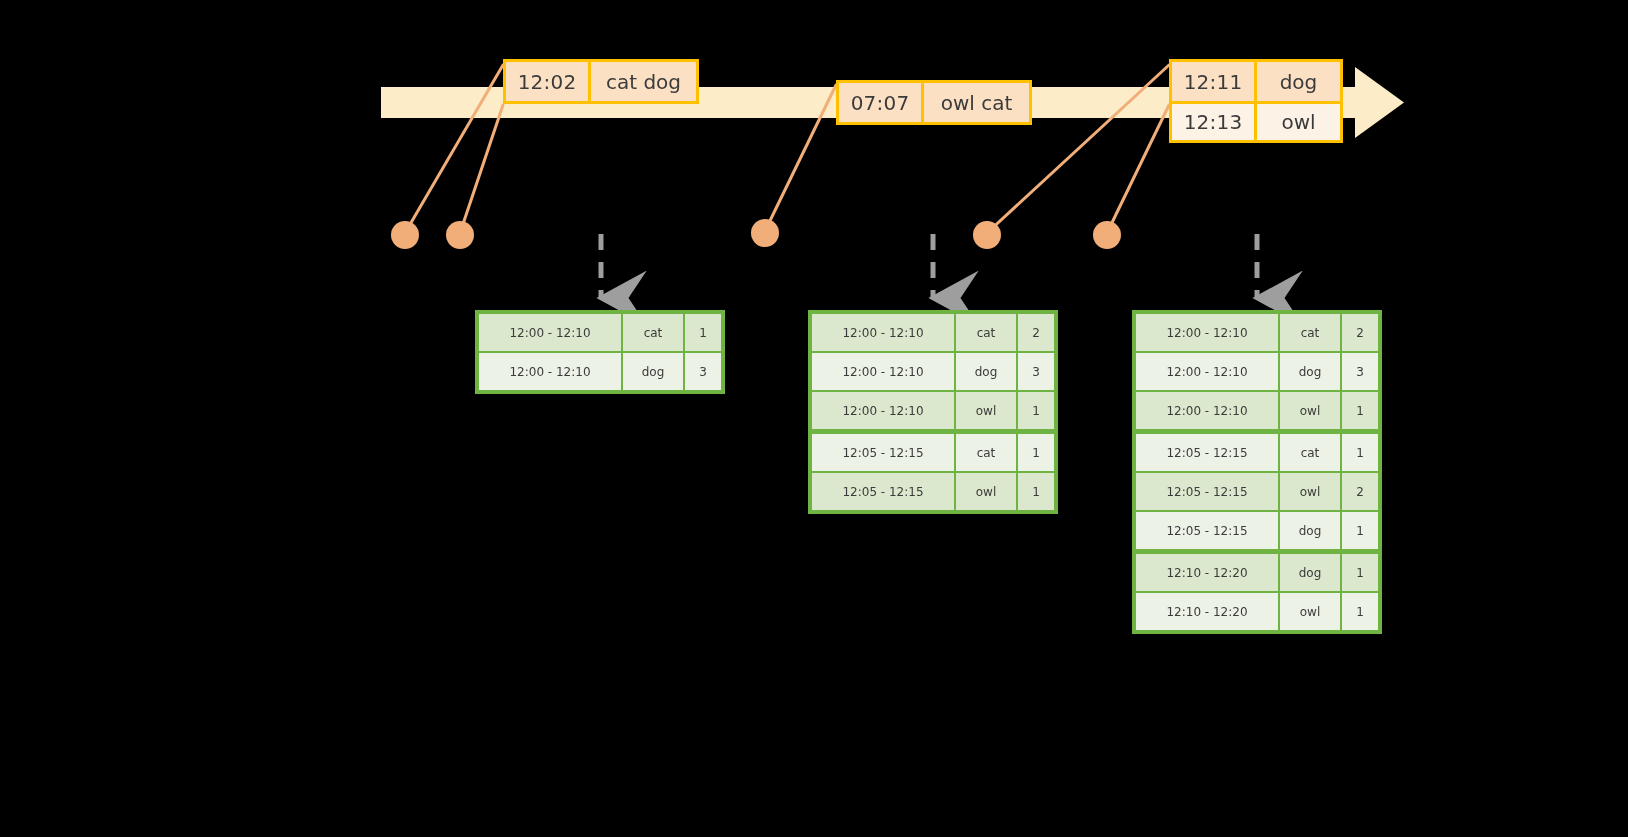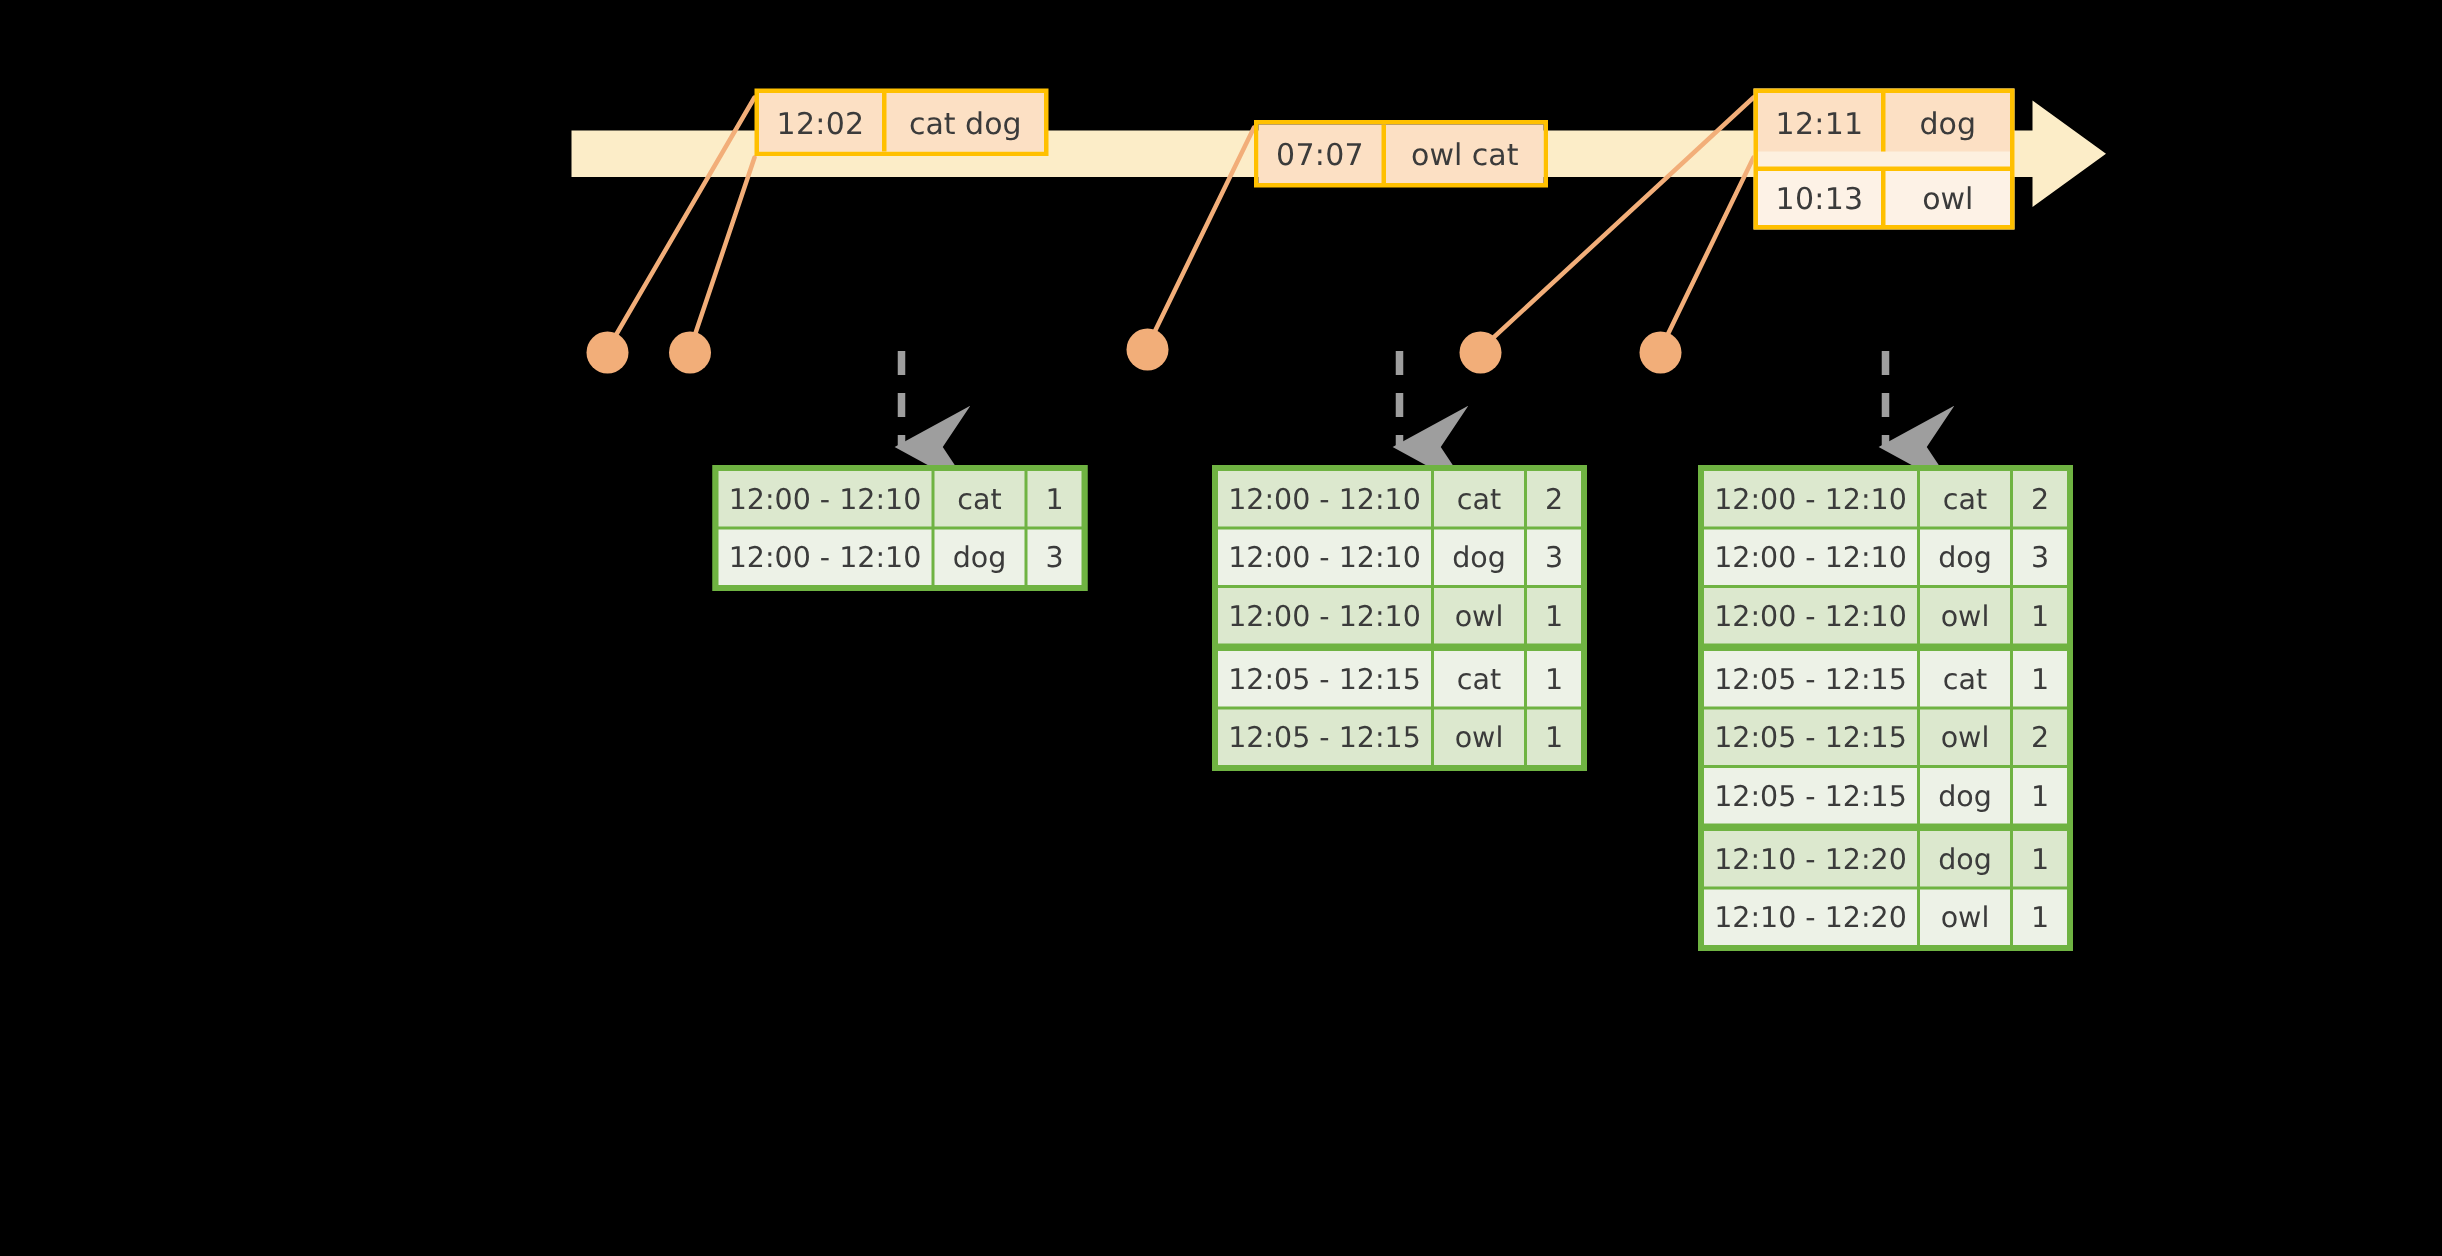--- a/index.html
+++ b/index.html
@@ -87,21 +87,21 @@
     margin-bottom: 2px;
   }
   .rt-row:last-child { margin-bottom: 0; }
   .rt-row.shade .rt-cell { background: #DCE8CE; }
   .rt-row.plain .rt-cell { background: #EDF2E7; }
   .rt-row.grp-end { margin-bottom: 5px; }
   .rt-cell {
     display: flex;
     align-items: center;
     justify-content: center;
-    font-size: 19px;
+    font-size: 12px;
     color: #3B3B3B;
     box-sizing: border-box;
     margin-right: 2px;
     white-space: nowrap;
   }
   .rt-cell:last-child { margin-right: 0; }
   .rt-window { width: 142px; }
   .rt-key    { width: 60px; }
   .rt-count  { width: 36px; }
 </style>
@@ -151,27 +151,27 @@
     </div>
   </div>
 
   <div class="event-box" style="left:836px; top:79px; width:196px;">
     <div class="event-row shade">
       <div class="event-time">07:07</div>
       <div class="event-text">owl cat</div>
     </div>
   </div>
 
-  <div class="event-box" style="left:1169px; top:58px; width:174px;gap:10px;">
+  <div class="event-box" style="left:1169px; top:58px; width:174px;">
     <div class="event-row shade">
       <div class="event-time">12:11</div>
       <div class="event-text">dog</div>
     </div>
     <div class="event-row plain">
-      <div class="event-time">10:13</div>
+      <div class="event-time">12:13</div>
       <div class="event-text">owl</div>
     </div>
   </div>
 
   <div class="result-table" id="rt1" style="left:475px; top:309px;">
       <div class="rt-row shade">
         <div class="rt-cell rt-window">12:00 - 12:10</div>
         <div class="rt-cell rt-key">cat</div>
         <div class="rt-cell rt-count">1</div>
       </div>

